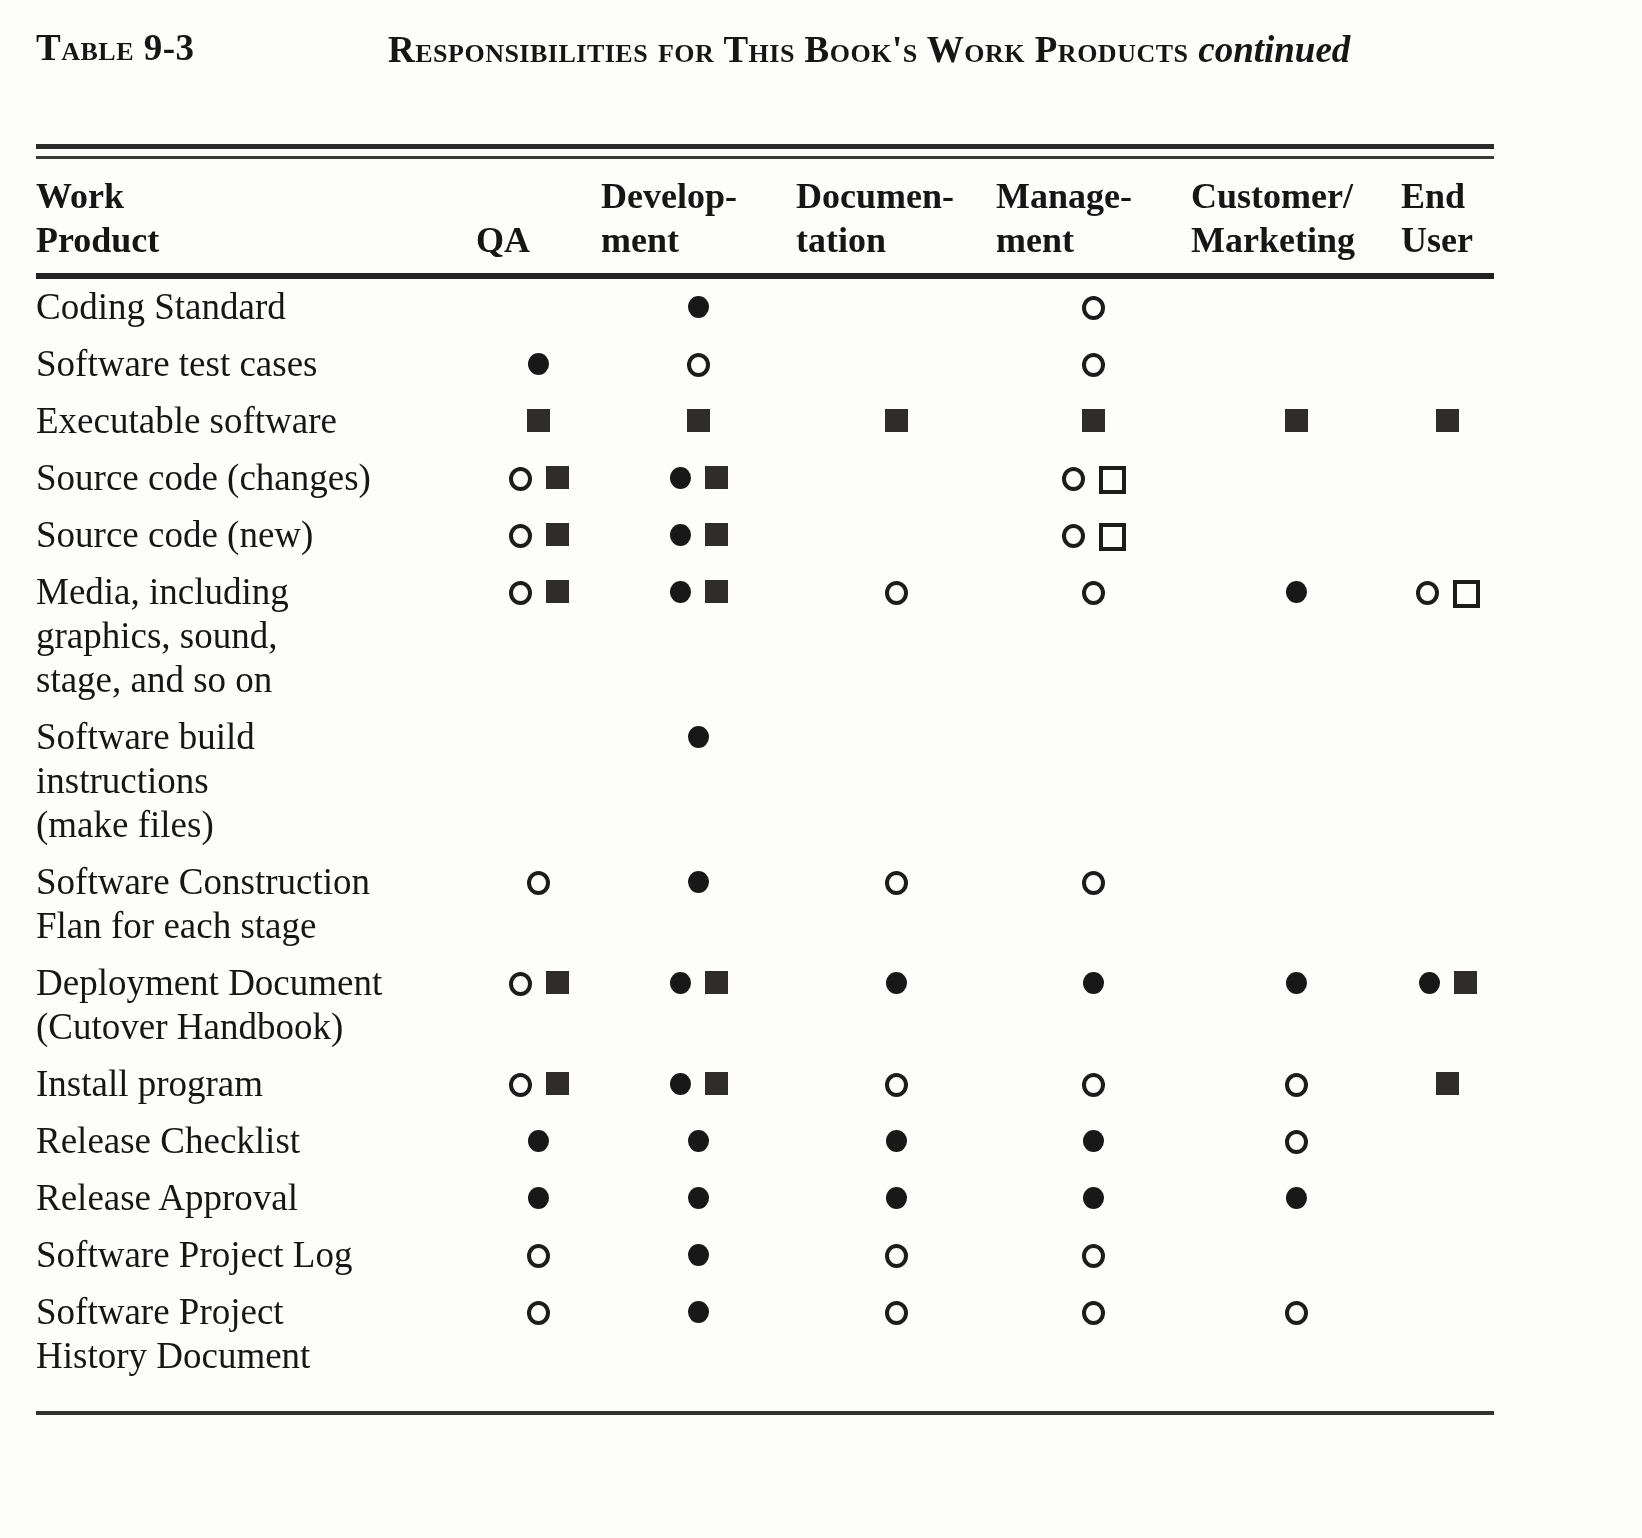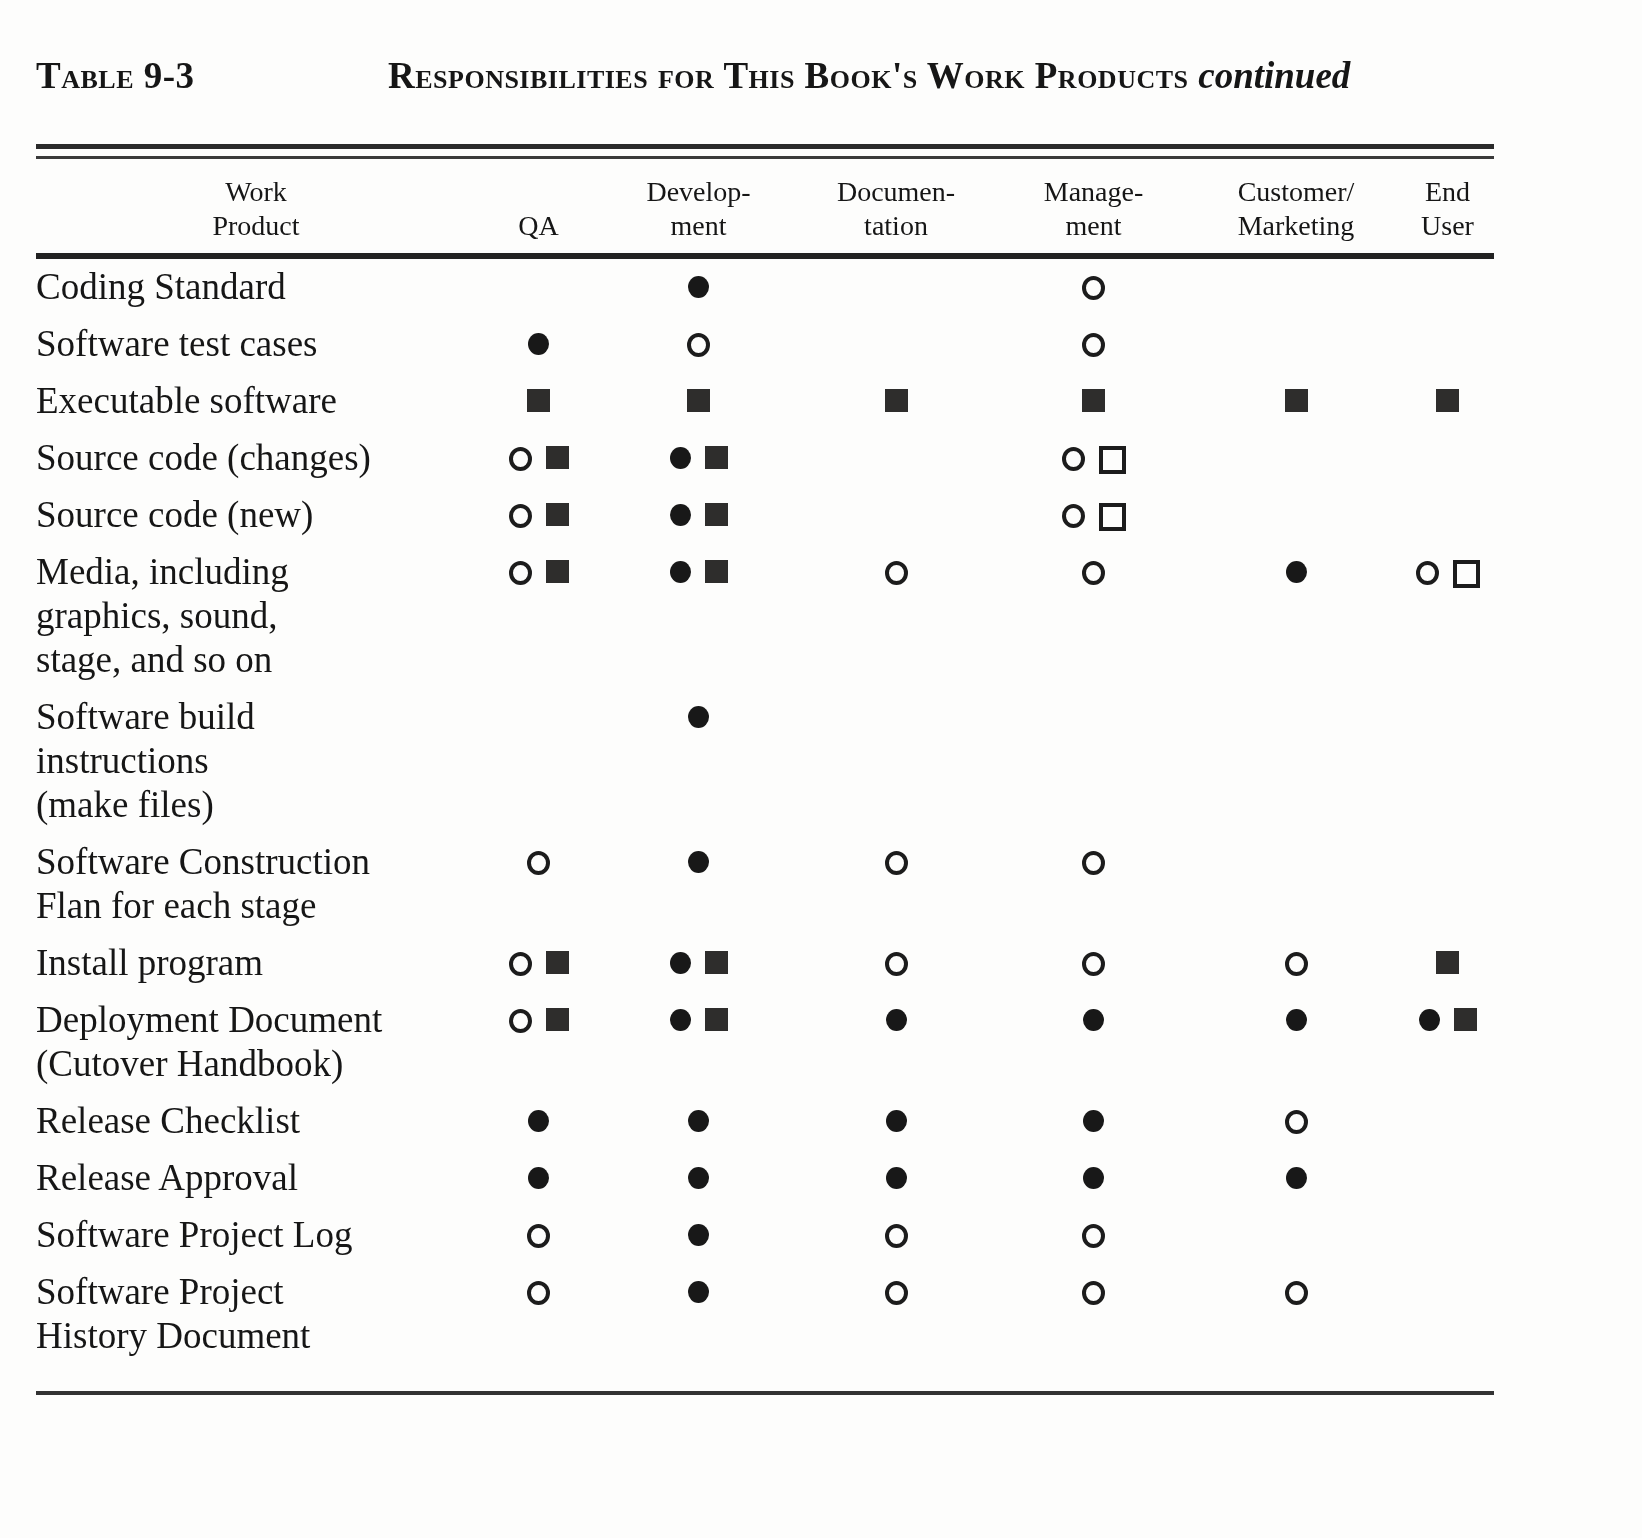--- a/index.html
+++ b/index.html
@@ -20,21 +20,21 @@
     box-sizing: border-box;
     background: #fdfdfc;
     padding: 24px 0 0 36px;
     overflow: hidden;
   }
   .content { width: 1458px; }
 
   
   .caption {
     display: flex;
-    align-items: center;
+    align-items: flex-start;
     margin-bottom: 16px;
     min-height: 104px;
   }
   .table-label {
     flex: 0 0 352px;
     font-weight: bold;
     font-variant: small-caps;
     font-size: 37px;
     letter-spacing: 0.5px;
     line-height: 1.3;
@@ -64,24 +64,24 @@
     margin-top: 26px;
   }
 
   
   table {
     border-collapse: collapse;
     table-layout: fixed;
     width: 1458px;
   }
   thead th {
-    text-align: center;
+    text-align: left;
     vertical-align: bottom;
-    font-size: 28px;
-    font-weight: normal;
+    font-size: 36px;
+    font-weight: bold;
     line-height: 1.22;
     padding: 16px 0 10px 0;
   }
   thead tr { border-bottom: 6px solid #222222; }
   tbody td {
     vertical-align: top;
     font-size: 37px;
     line-height: 44px;
     padding: 6px 0 7px 0;
   }
@@ -266,43 +266,43 @@
             </td>
             <td class="sym-cell"><span class="sym open-circle"></span></td>
             <td class="sym-cell"><span class="sym filled-circle"></span></td>
             <td class="sym-cell"><span class="sym open-circle"></span></td>
             <td class="sym-cell"><span class="sym open-circle"></span></td>
             <td class="sym-cell"></td>
             <td class="sym-cell"></td>
           </tr>
           <tr>
             <td class="label-cell">
-              <div>Install program</div>
-            </td>
-            <td class="sym-cell"><span class="sym open-circle"></span><span class="sym filled-square"></span></td>
-            <td class="sym-cell"><span class="sym filled-circle"></span><span class="sym filled-square"></span></td>
-            <td class="sym-cell"><span class="sym open-circle"></span></td>
-            <td class="sym-cell"><span class="sym open-circle"></span></td>
-            <td class="sym-cell"><span class="sym open-circle"></span></td>
-            <td class="sym-cell"><span class="sym filled-square"></span></td>
-          </tr>
-          <tr>
-            <td class="label-cell">
               <div>Deployment Document</div>
               <div>(Cutover Handbook)</div>
             </td>
             <td class="sym-cell"><span class="sym open-circle"></span><span class="sym filled-square"></span></td>
             <td class="sym-cell"><span class="sym filled-circle"></span><span class="sym filled-square"></span></td>
             <td class="sym-cell"><span class="sym filled-circle"></span></td>
             <td class="sym-cell"><span class="sym filled-circle"></span></td>
             <td class="sym-cell"><span class="sym filled-circle"></span></td>
             <td class="sym-cell"><span class="sym filled-circle"></span><span class="sym filled-square"></span></td>
           </tr>
           <tr>
             <td class="label-cell">
+              <div>Install program</div>
+            </td>
+            <td class="sym-cell"><span class="sym open-circle"></span><span class="sym filled-square"></span></td>
+            <td class="sym-cell"><span class="sym filled-circle"></span><span class="sym filled-square"></span></td>
+            <td class="sym-cell"><span class="sym open-circle"></span></td>
+            <td class="sym-cell"><span class="sym open-circle"></span></td>
+            <td class="sym-cell"><span class="sym open-circle"></span></td>
+            <td class="sym-cell"><span class="sym filled-square"></span></td>
+          </tr>
+          <tr>
+            <td class="label-cell">
               <div>Release Checklist</div>
             </td>
             <td class="sym-cell"><span class="sym filled-circle"></span></td>
             <td class="sym-cell"><span class="sym filled-circle"></span></td>
             <td class="sym-cell"><span class="sym filled-circle"></span></td>
             <td class="sym-cell"><span class="sym filled-circle"></span></td>
             <td class="sym-cell"><span class="sym open-circle"></span></td>
             <td class="sym-cell"></td>
           </tr>
           <tr>

